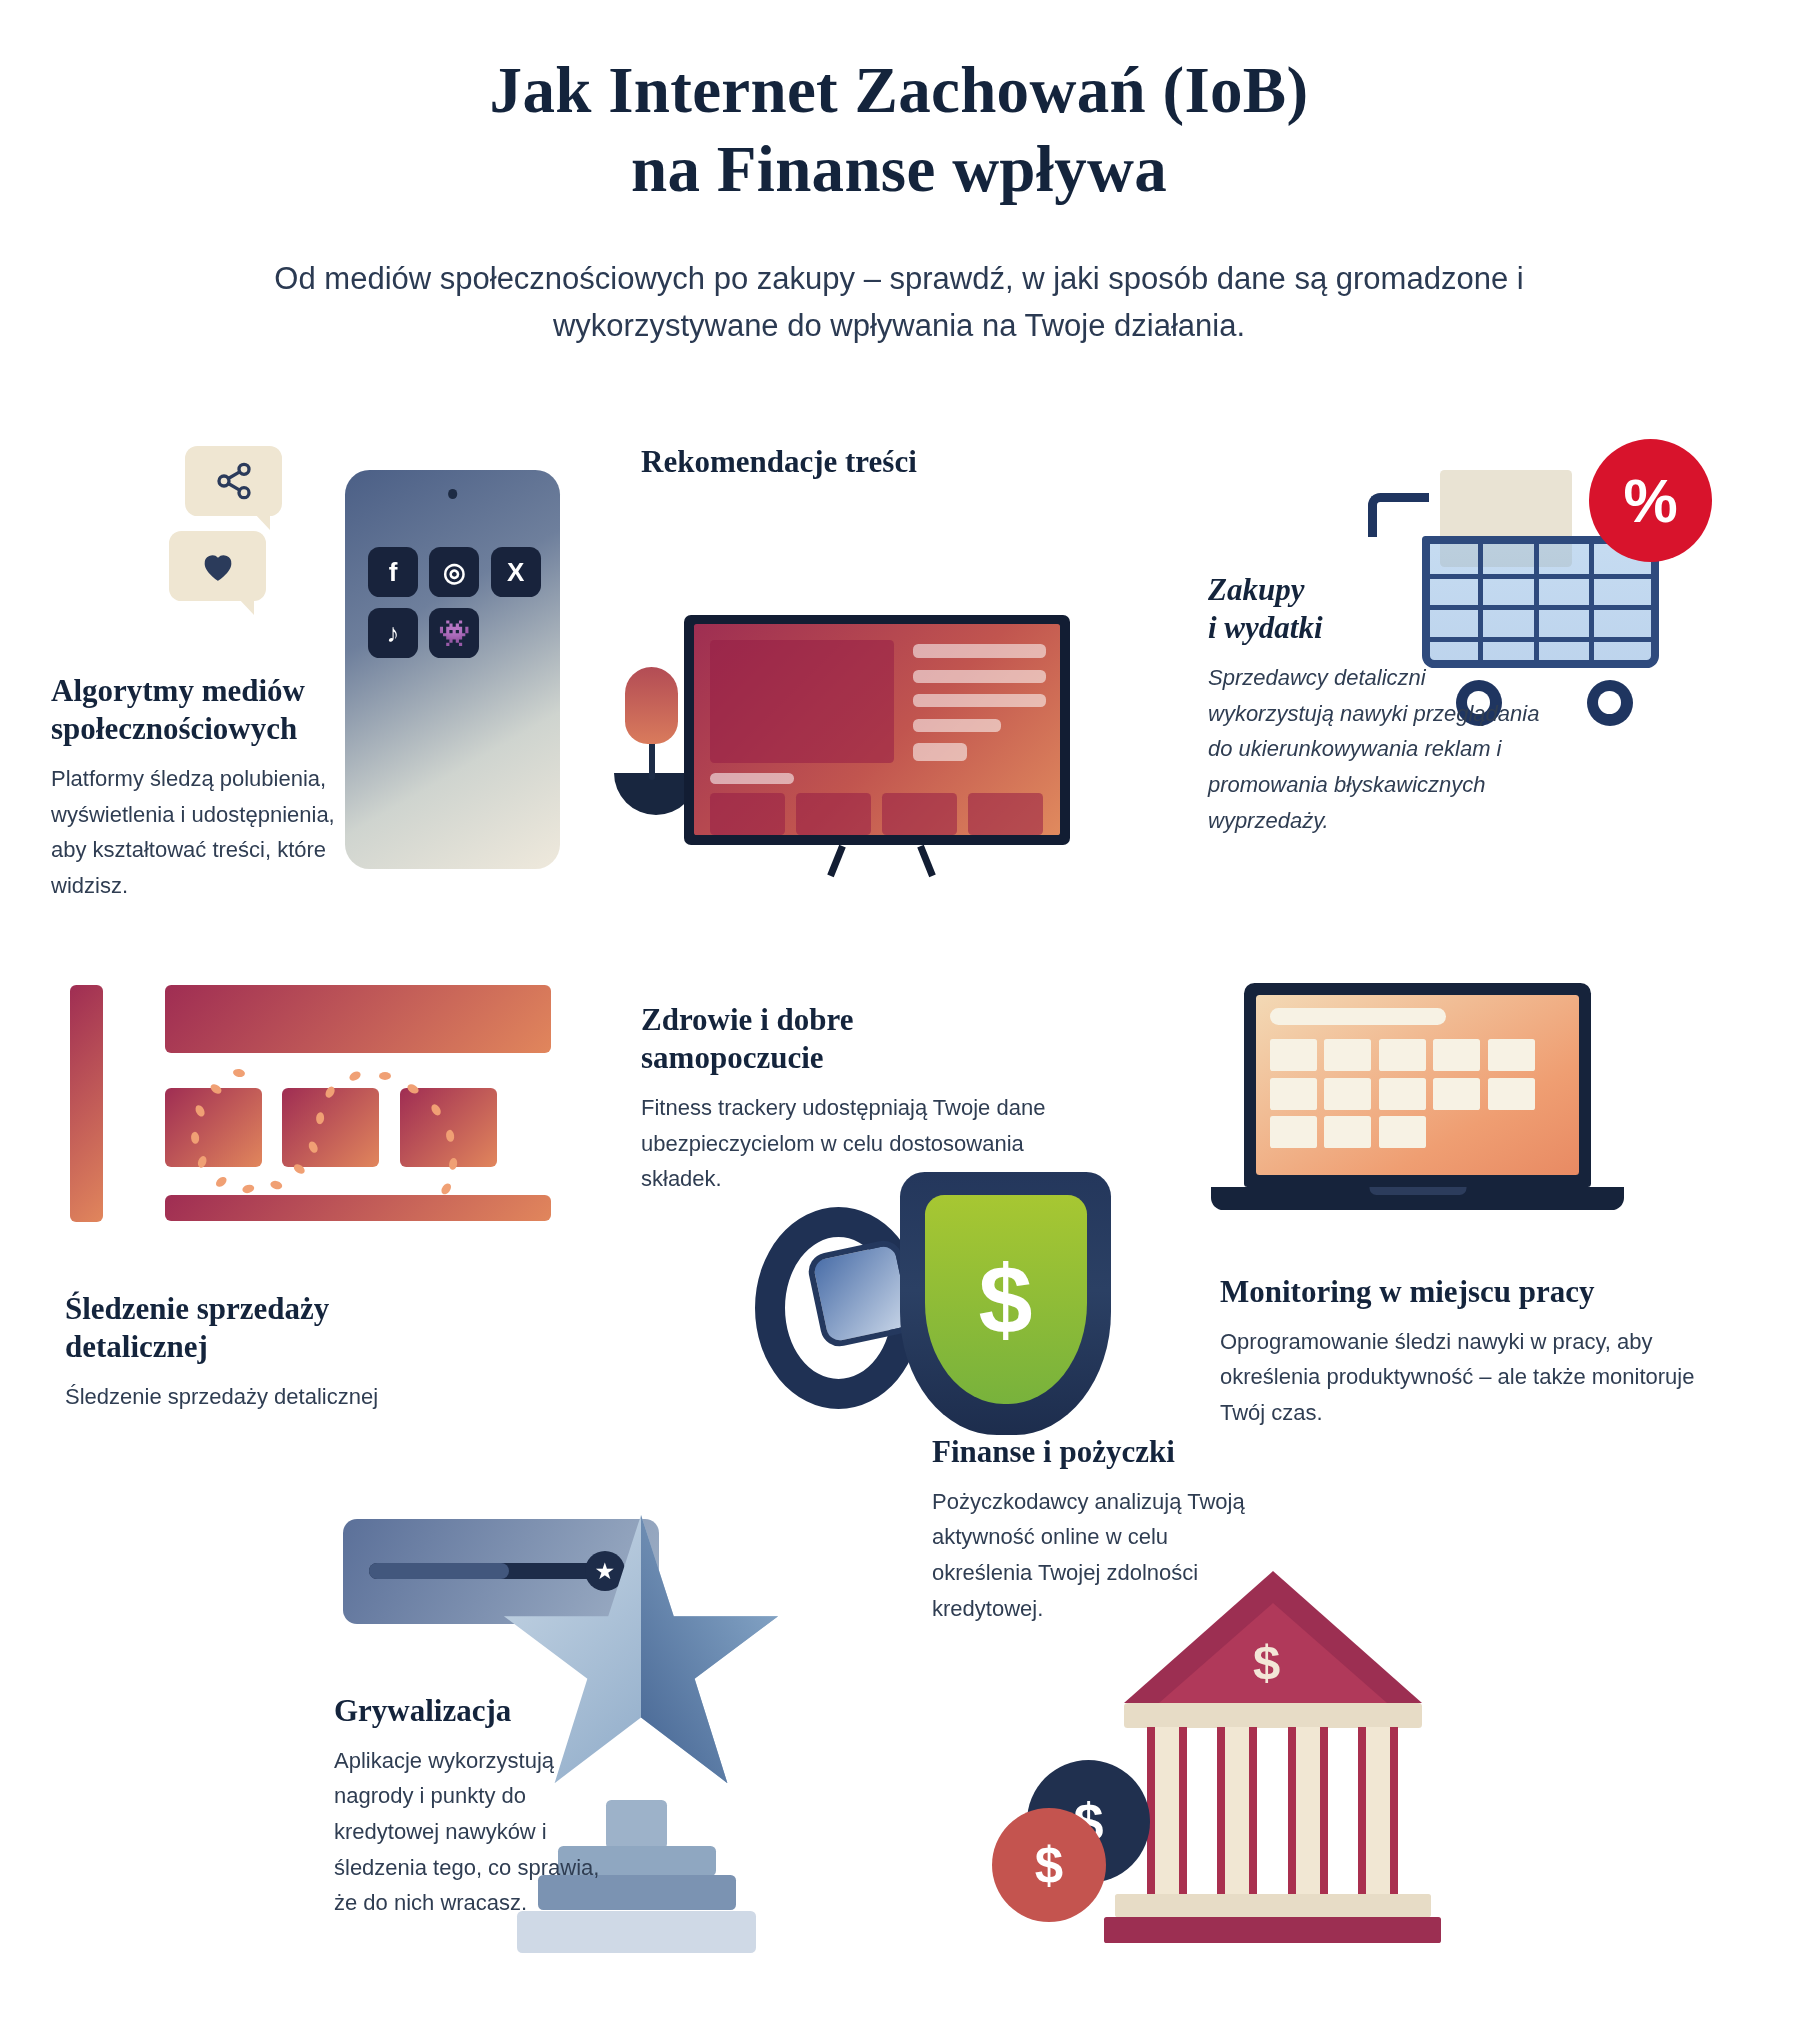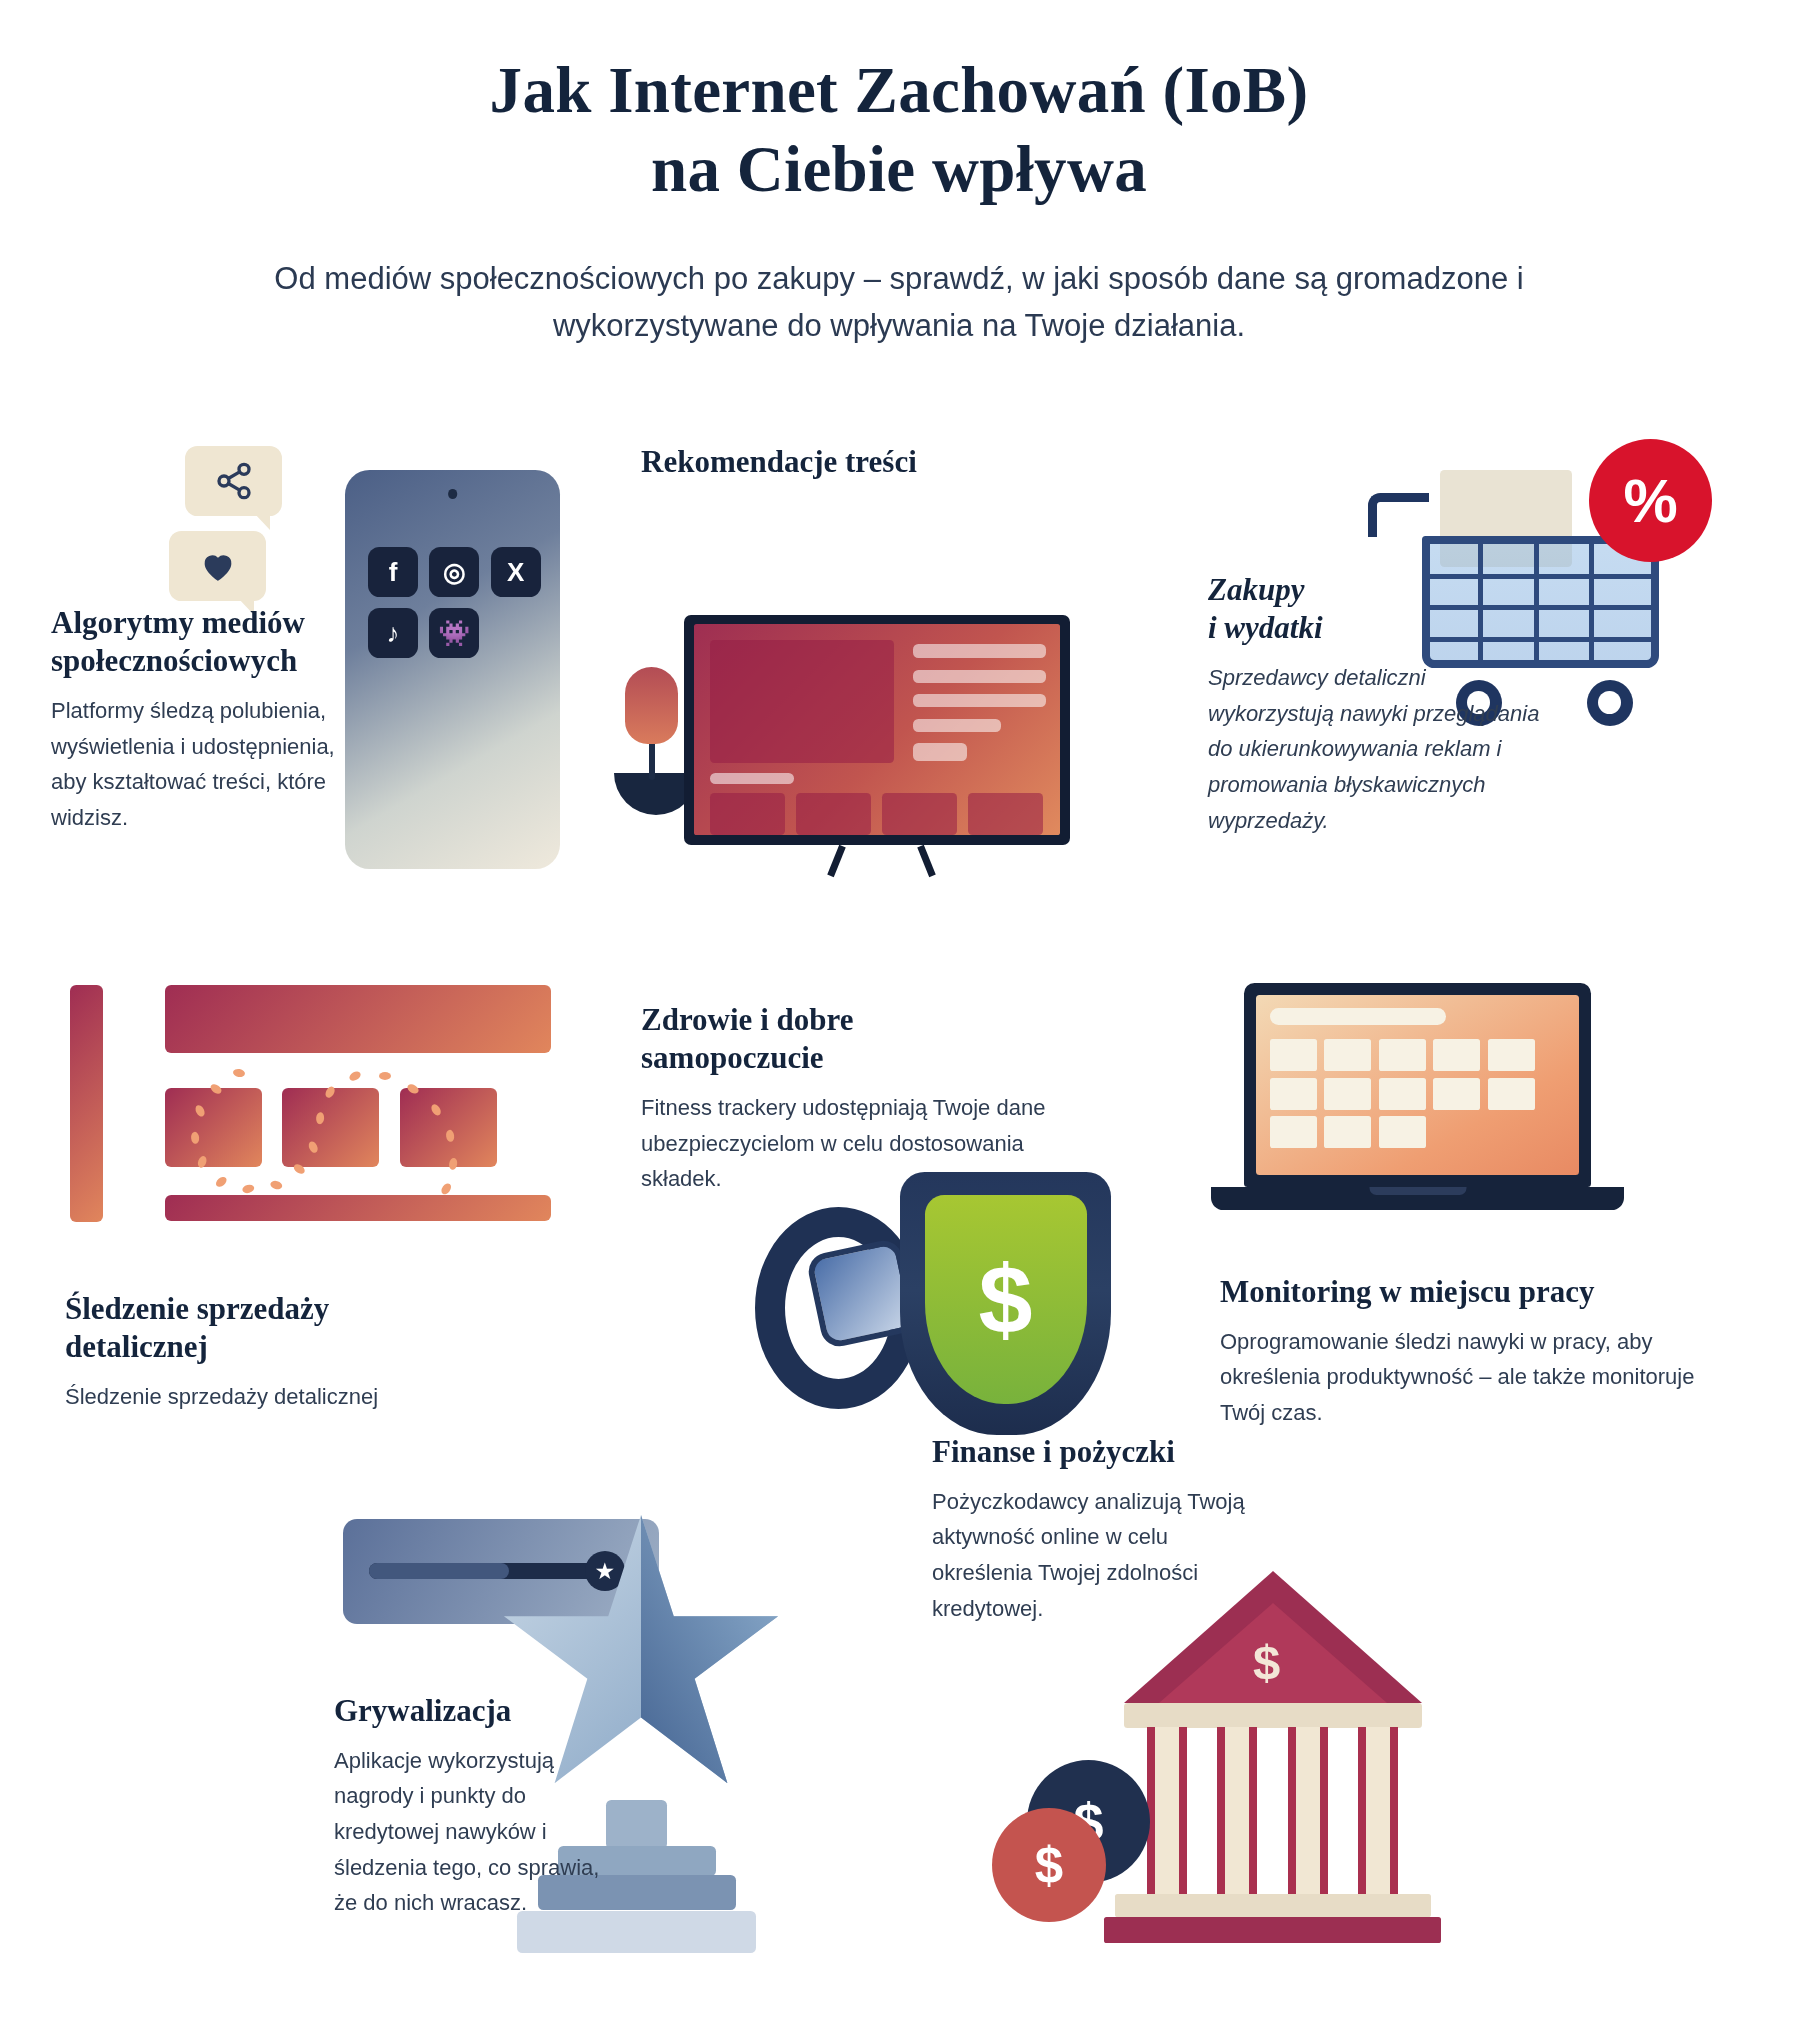--- a/index.html
+++ b/index.html
@@ -341,21 +341,21 @@
     background: #c4544f; font-size: 51px;
   }
 </style>
 </head>
 <body>
 
 <div class="page">
 
   <div class="title">
     <div>Jak Internet Zachowań (IoB)</div>
-    <div>na Ciebie wpływa</div>
+    <div>na Finanse wpływa</div>
   </div>
   <div class="subtitle">Od mediów społecznościowych po zakupy – sprawdź, w jaki sposób dane są gromadzone i wykorzystywane do wpływania na Twoje działania.</div>
 
   <div class="illu phone-wrap">
     <div class="bubble b1">
       <div class="tail"></div>
       <svg class="ic-share" width="40" height="40" viewBox="0 0 24 24" fill="none" stroke="#2b3b5b" stroke-width="2" stroke-linecap="round" stroke-linejoin="round">
         <circle cx="18" cy="5" r="3"></circle>
           <circle cx="6" cy="12" r="3"></circle>
           <circle cx="18" cy="19" r="3"></circle>
@@ -375,21 +375,21 @@
         <div class="app fb">f</div>
         <div class="app ig">◎</div>
         <div class="app x">X</div>
         <div class="app tt">♪</div>
         <div class="app rd">👾</div>
         <div class="app empty"></div>
       </div>
     </div>
   </div>
 
-  <div class="block" style="left:51px; top:604px; width:290px;">
+  <div class="block" style="left:51px; top:672px; width:290px;">
     <h3>Algorytmy mediów społecznościowych</h3>
     <p>Platformy śledzą polubienia, wyświetlenia i udostępnienia, aby kształtować treści, które widzisz.</p>
   </div>
 
   <div class="block" style="left:641px; top:443px; width:492px;">
     <h3>Rekomendacje treści</h3>
   </div>
 
   <div class="illu tv-wrap">
     <div class="plant-pot"></div>

